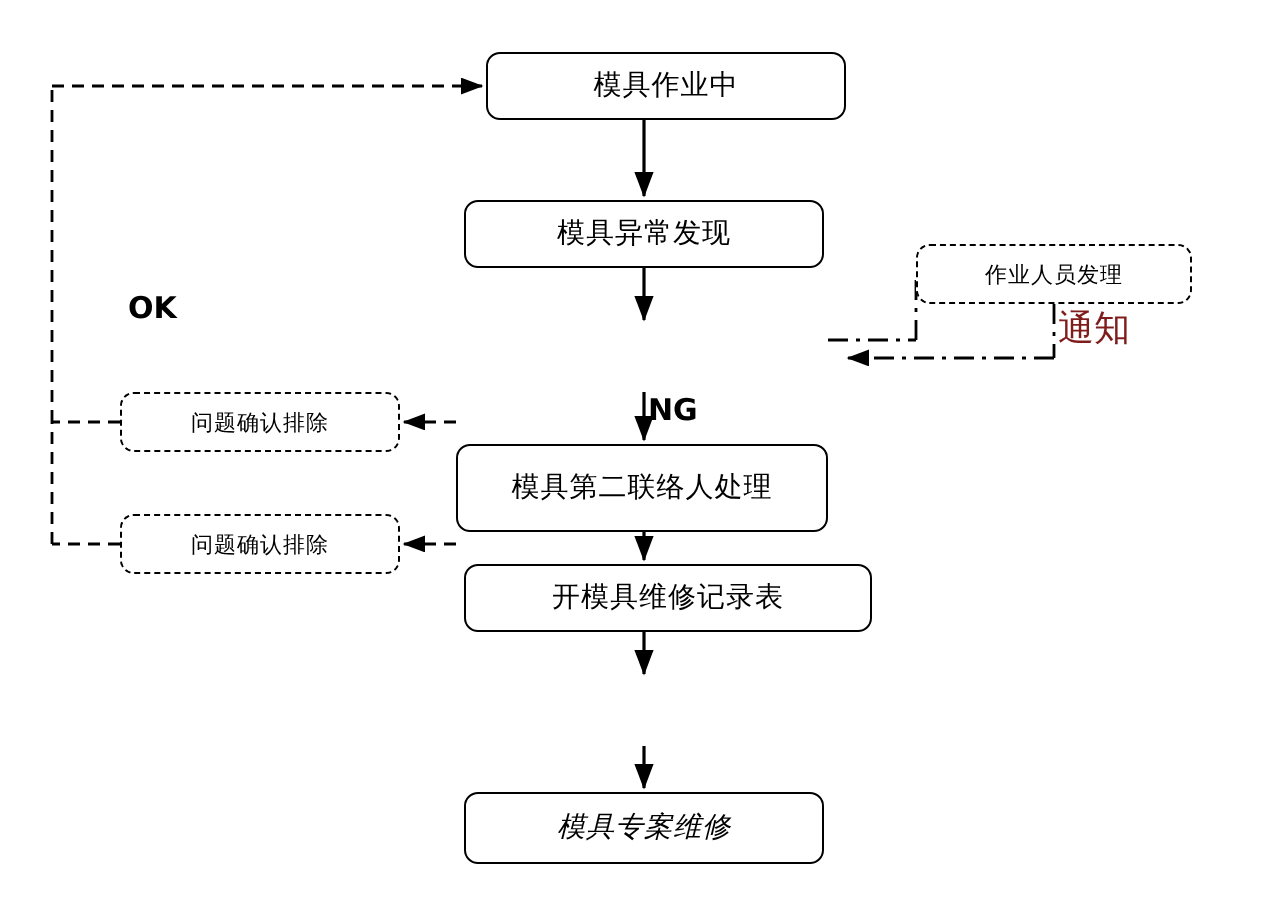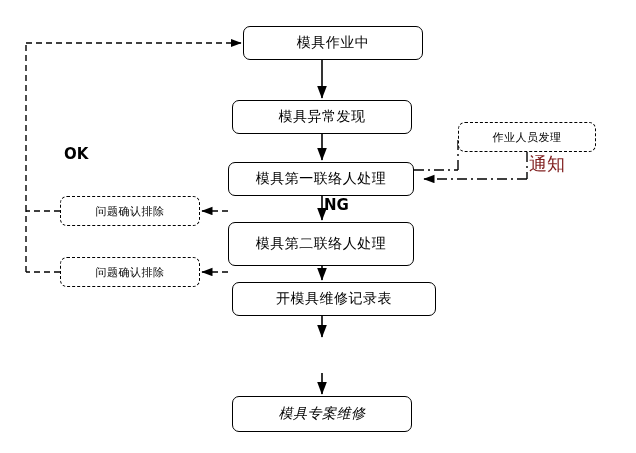--- a/index.html
+++ b/index.html
@@ -103,23 +103,20 @@
   </svg>
 
   <div class="node solid-box" style="left:243px; top:26px; width:180px; height:34px;">
     <span>模具作业中</span>
   </div>
 
   <div class="node solid-box" style="left:232px; top:100px; width:180px; height:34px;">
     <span>模具异常发现</span>
   </div>
 
-  <div class="node solid-box" style="left:228px; top:162px; width:186px; height:34px;">
-    <span>模具第一联络人处理</span>
-  </div>
 
   <div class="node solid-box" style="left:228px; top:222px; width:186px; height:44px;">
     <span>模具第二联络人处理</span>
   </div>
 
   <div class="node solid-box" style="left:232px; top:282px; width:204px; height:34px;">
     <span>开模具维修记录表</span>
   </div>
 
 

